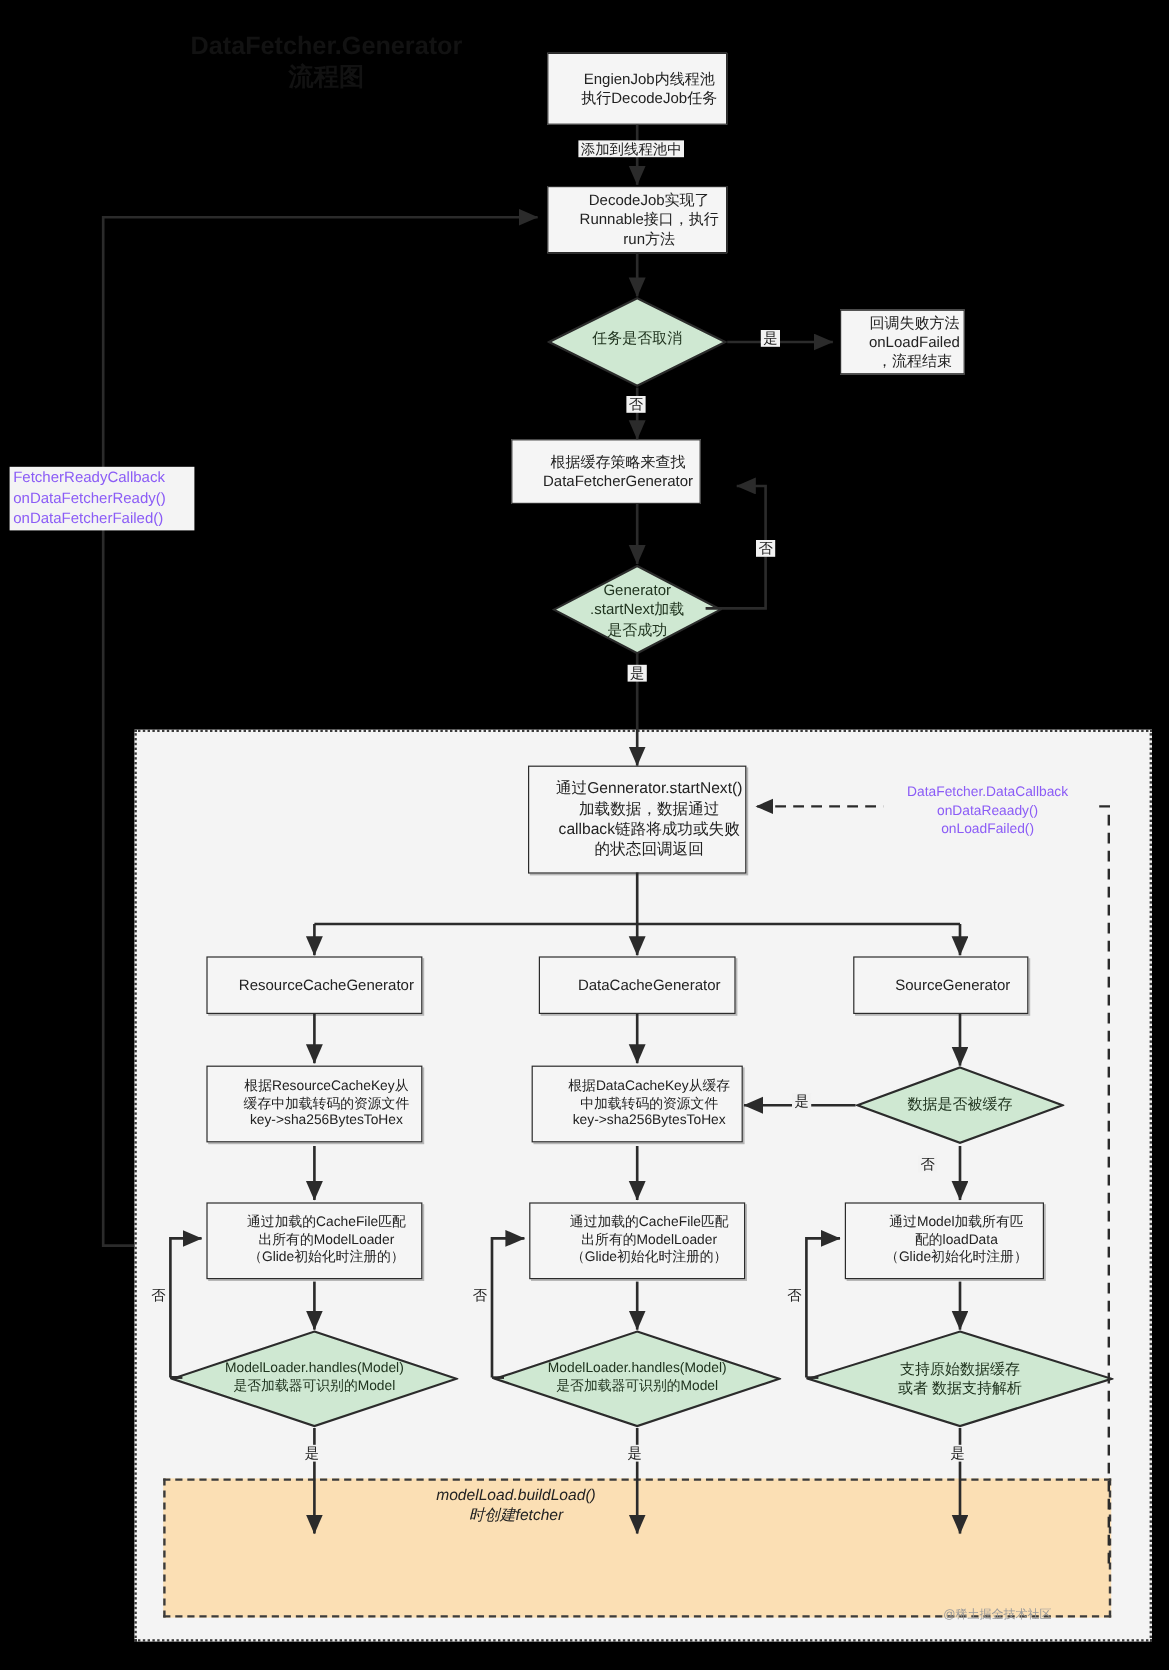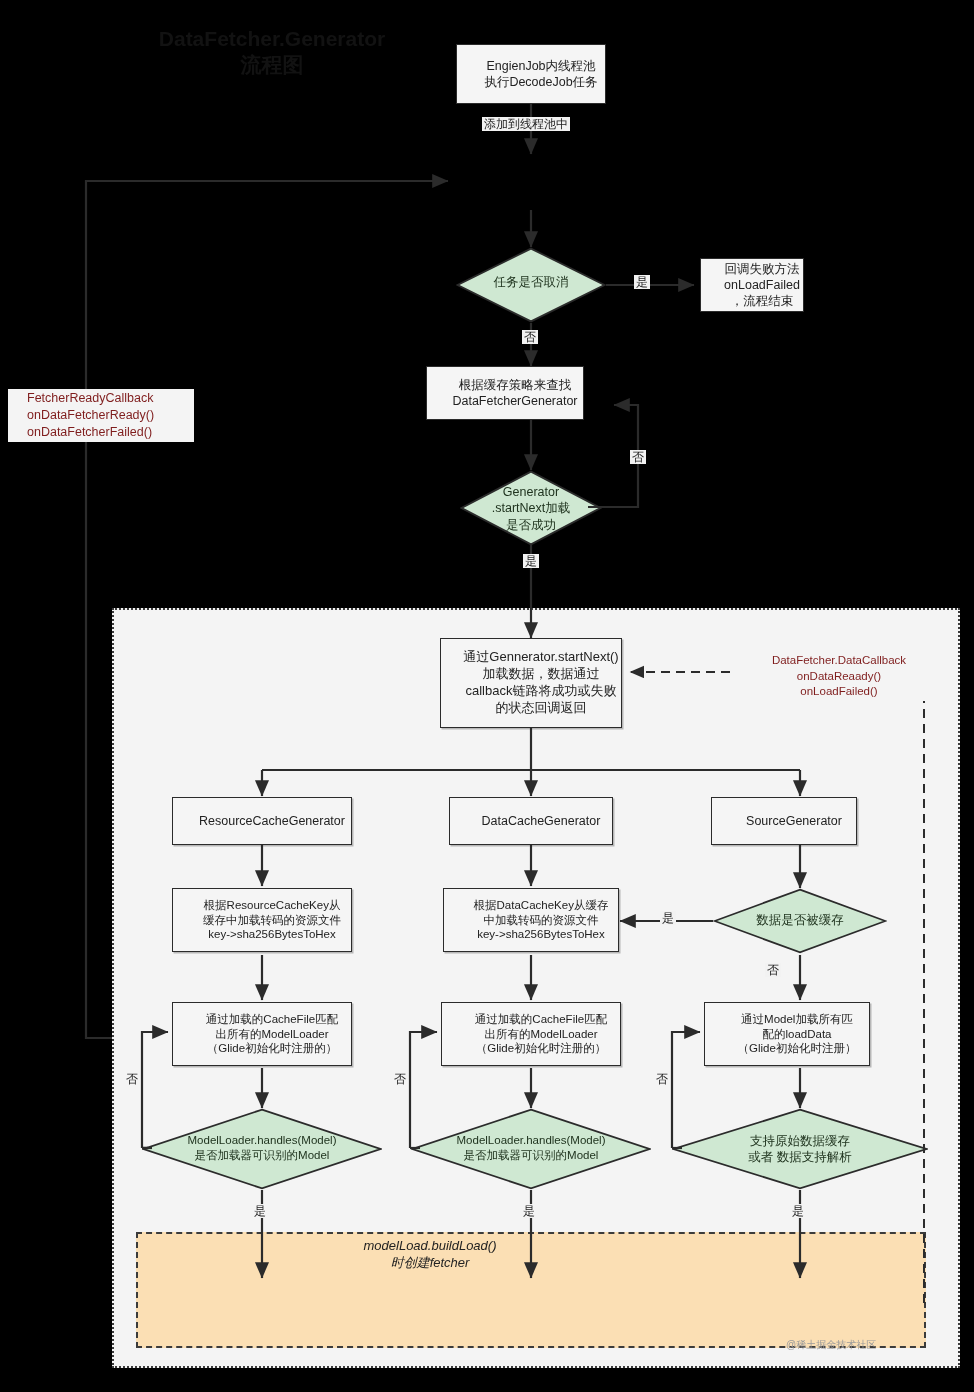--- a/index.html
+++ b/index.html
@@ -57,25 +57,25 @@
     color:#222;
     font-size:12px;
     padding:0 2px;
     line-height:1.2;
     z-index:6;
   }
   
   .ftext{
     position:absolute;
     background:#f4f4f4;
-    color:#7f1d1d;
+    color:#8b5cf6;
     font-size:12.5px;
     line-height:1.35;
     text-align:center;
-    padding:1px 19px;
+    padding:1px 3px;
     white-space:pre-line;
     z-index:6;
   }
   
   .dotbox{
     position:absolute;
     box-sizing:border-box;
     background:#f4f4f4;
     border:2px dotted #3b3b3b;
     z-index:0;
@@ -206,20 +206,23 @@
   </svg>
 
   <div class="title" style="left:152px;top:26px;width:240px;">DataFetcher.Generator
 流程图</div>
 
   <div class="node proc" style="left:456px;top:44px;width:150px;height:60px;">EngienJob内线程池
 执行DecodeJob任务</div>
 
   <div class="elabel" style="left:482px;top:117px;">添加到线程池中</div>
 
+  <div class="node proc" style="left:456px;top:155px;width:150px;height:56px;">DecodeJob实现了
+Runnable接口，执行
+run方法</div>
 
   <div class="diamond-wrap" style="left:456px;top:247px;width:150px;height:76px;">
     <svg class="dsvg" width="150" height="76" viewBox="0 0 150 76">
       <polygon points="75,1.6 148.4,38 75,74.4 1.6,38" fill="#cfe8d2" stroke="#2b2b2b" stroke-width="1.8"></polygon>
     </svg>
     <div class="dlabel" style="top:27px;">任务是否取消</div>
   </div>
 
   <div class="elabel" style="left:634px;top:275px;">是</div>
   <div class="elabel" style="left:522px;top:330px;">否</div>

